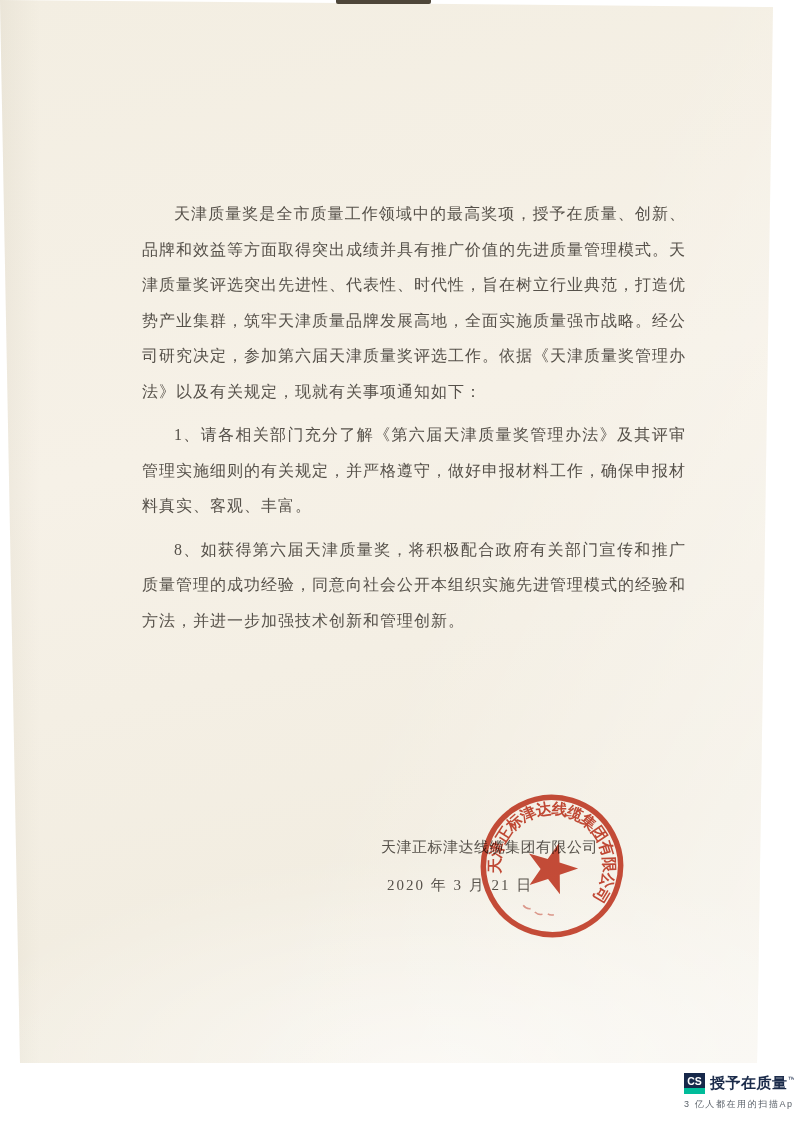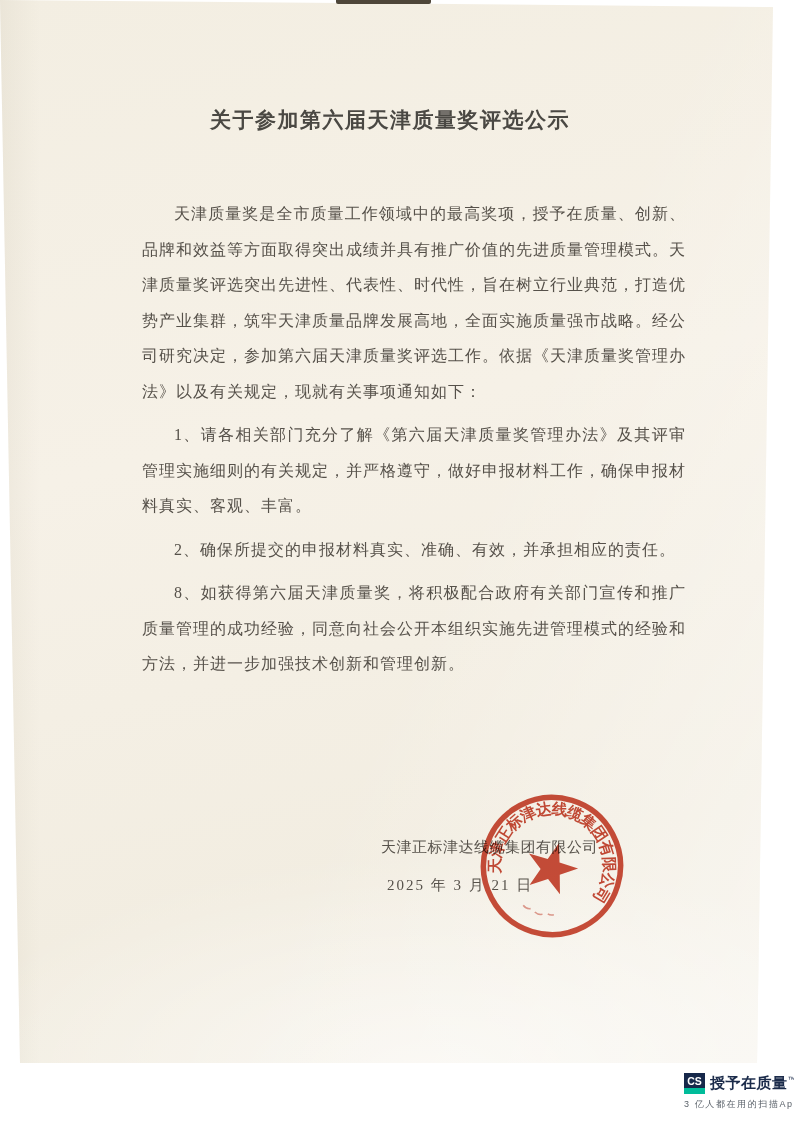--- a/index.html
+++ b/index.html
@@ -50,31 +50,29 @@
   .wm-tagline{margin-top:4px;font-size:9px;color:#5c636b;letter-spacing:1.6px;white-space:nowrap;}
 </style>
 </head>
 <body>
 
 <div class="page">
 
   <div class="paper"></div>
   <div class="top-strip"></div>
 
-  <div class="doc-title">关于参加第六届天津质量奖评选公示</div>
 
   <div class="doc-body">
     <p>天津质量奖是全市质量工作领域中的最高奖项，授予在质量、创新、品牌和效益等方面取得突出成绩并具有推广价值的先进质量管理模式。天津质量奖评选突出先进性、代表性、时代性，旨在树立行业典范，打造优势产业集群，筑牢天津质量品牌发展高地，全面实施质量强市战略。经公司研究决定，参加第六届天津质量奖评选工作。依据《天津质量奖管理办法》以及有关规定，现就有关事项通知如下：</p>
     <p>1、请各相关部门充分了解《第六届天津质量奖管理办法》及其评审管理实施细则的有关规定，并严格遵守，做好申报材料工作，确保申报材料真实、客观、丰富。</p>
-    <p>2、确保所提交的申报材料真实、准确、有效，并承担相应的责任。</p>
     <p>8、如获得第六届天津质量奖，将积极配合政府有关部门宣传和推广质量管理的成功经验，同意向社会公开本组织实施先进管理模式的经验和方法，并进一步加强技术创新和管理创新。</p>
   </div>
 
   <div class="sig-company">天津正标津达线缆集团有限公司</div>
-  <div class="sig-date">2025 年 3 月 21 日</div>
+  <div class="sig-date">2020 年 3 月 21 日</div>
 
   <svg class="seal" viewBox="-80 -80 160 160" xmlns="http://www.w3.org/2000/svg">
     <g transform="rotate(17)" fill="none">
       <circle cx="0" cy="0" r="68.5" stroke="#c7402b" stroke-width="5.5"></circle>
       <path id="sealArc" d="M -47.1 22 A 52 52 0 1 1 47.1 22" fill="none"></path>
       <text font-size="15.5" fill="#c43d28" letter-spacing="0">
         <textPath href="#sealArc" textLength="206" lengthAdjust="spacing">天津正标津达线缆集团有限公司</textPath>
       </text>
       <polygon fill="#c7402b" points="0,-27 6.2,-8.5 25.7,-8.3 10,3.2 15.9,21.8 0,10.5 -15.9,21.8 -10,3.2 -25.7,-8.3 -6.2,-8.5" transform="translate(0,3)"></polygon>
       <path d="M -16 46 q 4 3 8 1 m 5 2 q 4 2 8 0 m 5 -2 q 3 1 6 -1" stroke="#c7402b" stroke-width="1.6" opacity=".55" fill="none"></path>

